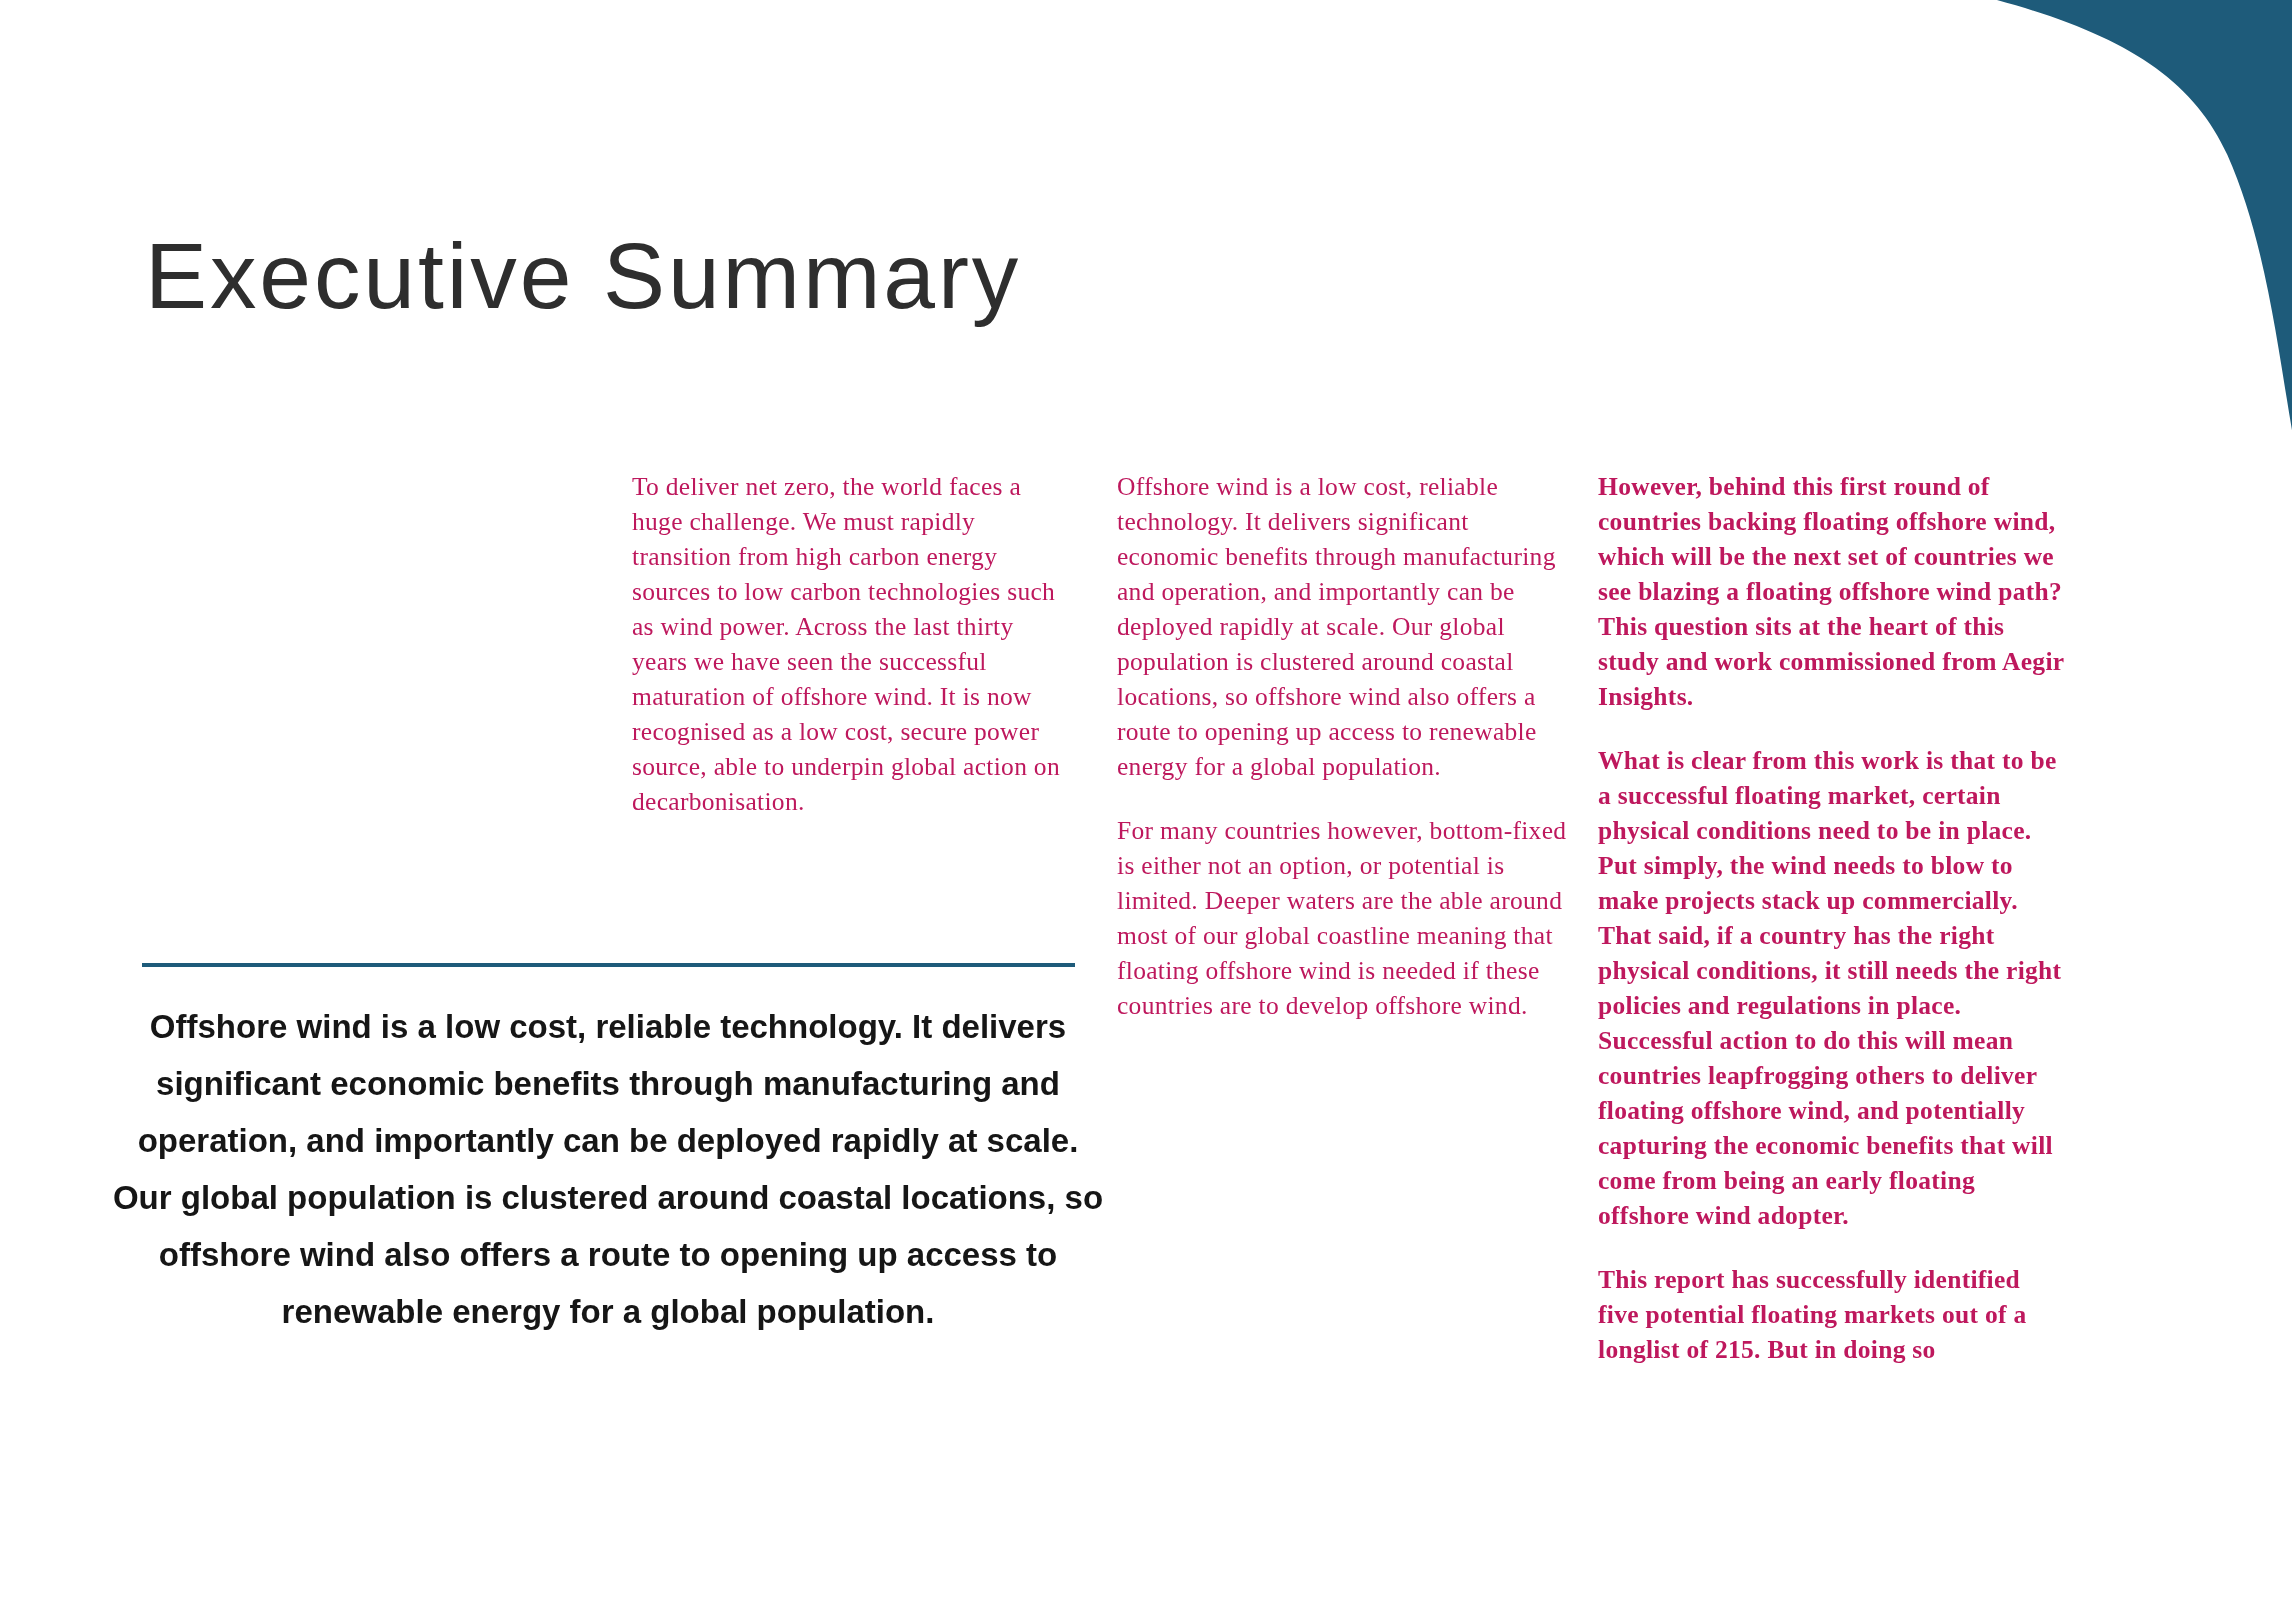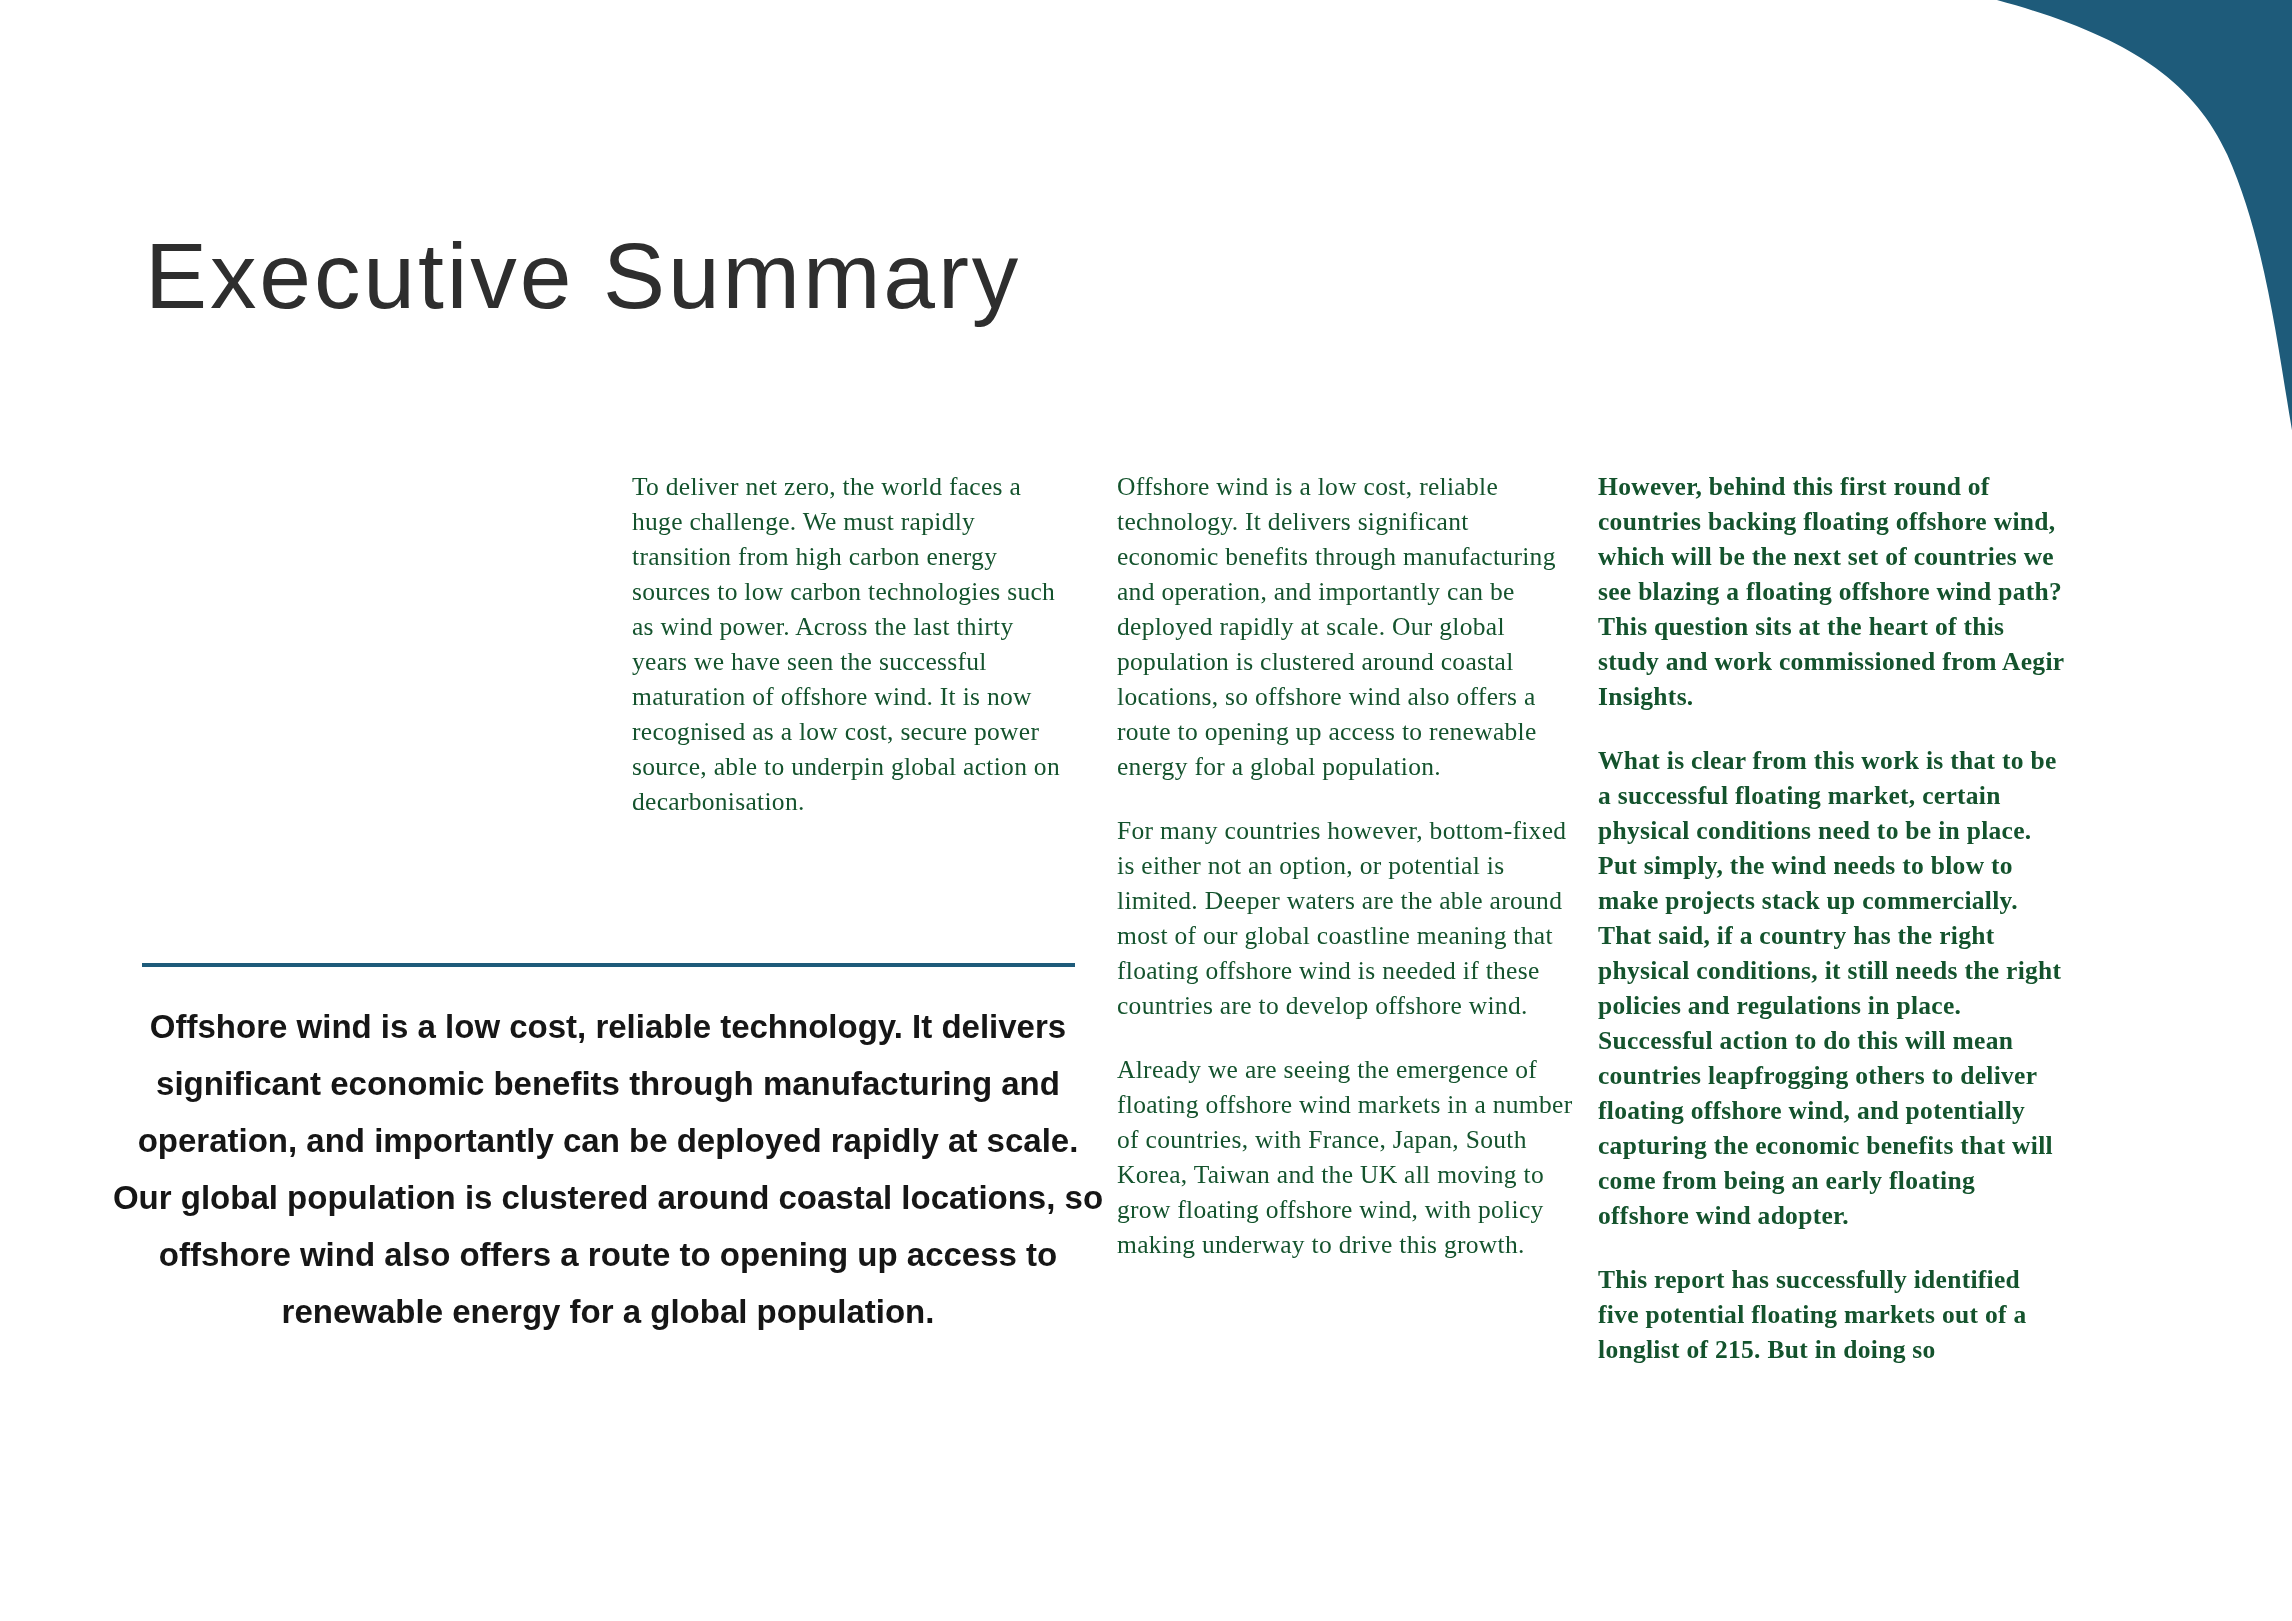--- a/index.html
+++ b/index.html
@@ -28,21 +28,21 @@
     letter-spacing: 2.9px;
     color: #2e2e2e;
   }
   .col {
     position: absolute;
     top: 469px;
     font-family: "Liberation Serif", serif;
     font-weight: normal;
     font-size: 25.5px;
     line-height: 35px;
-    color: #14532d;
+    color: #be185d;
     letter-spacing: 0.3px;
   }
   .col p { margin: 0 0 29px 0; }
   .col1 { left: 632px;  width: 436px; }
   .col2 { left: 1117px; width: 456px; }
   .col3 { left: 1598px; width: 469px; font-weight: bold; }
 
   .quote-rule-top {
     position: absolute;
     left: 142px;
@@ -100,21 +100,20 @@
 
   <h1 class="title">Executive Summary</h1>
 
   <div class="col col1">
     <p>To deliver net zero, the world faces a huge challenge. We must rapidly transition from high carbon energy sources to low carbon technologies such as wind power. Across the last thirty years we have seen the successful maturation of offshore wind. It is now recognised as a low cost, secure power source, able to underpin global action on decarbonisation.</p>
   </div>
 
   <div class="col col2">
     <p>Offshore wind is a low cost, reliable technology. It delivers significant economic benefits through manufacturing and operation, and importantly can be deployed rapidly at scale. Our global population is clustered around coastal locations, so offshore wind also offers a route to opening up access to renewable energy for a global population.</p>
     <p>For many countries however, bottom-fixed is either not an option, or potential is limited. Deeper waters are the able around most of our global coastline meaning that floating offshore wind is needed if these countries are to develop offshore wind.</p>
-    <p>Already we are seeing the emergence of floating offshore wind markets in a number of countries, with France, Japan, South Korea, Taiwan and the UK all moving to grow floating offshore wind, with policy making underway to drive this growth.</p>
   </div>
 
   <div class="col col3">
     <p>However, behind this first round of countries backing floating offshore wind, which will be the next set of countries we see blazing a floating offshore wind path? This question sits at the heart of this study and work commissioned from Aegir Insights.</p>
     <p>What is clear from this work is that to be a successful floating market, certain physical conditions need to be in place. Put simply, the wind needs to blow to make projects stack up commercially. That said, if a country has the right physical conditions, it still needs the right policies and regulations in place. Successful action to do this will mean countries leapfrogging others to deliver floating offshore wind, and potentially capturing the economic benefits that will come from being an early floating offshore wind adopter.</p>
     <p>This report has successfully identified five potential floating markets out of a longlist of 215. But in doing so</p>
   </div>
 
   <div class="quote-rule-top"></div>
 

